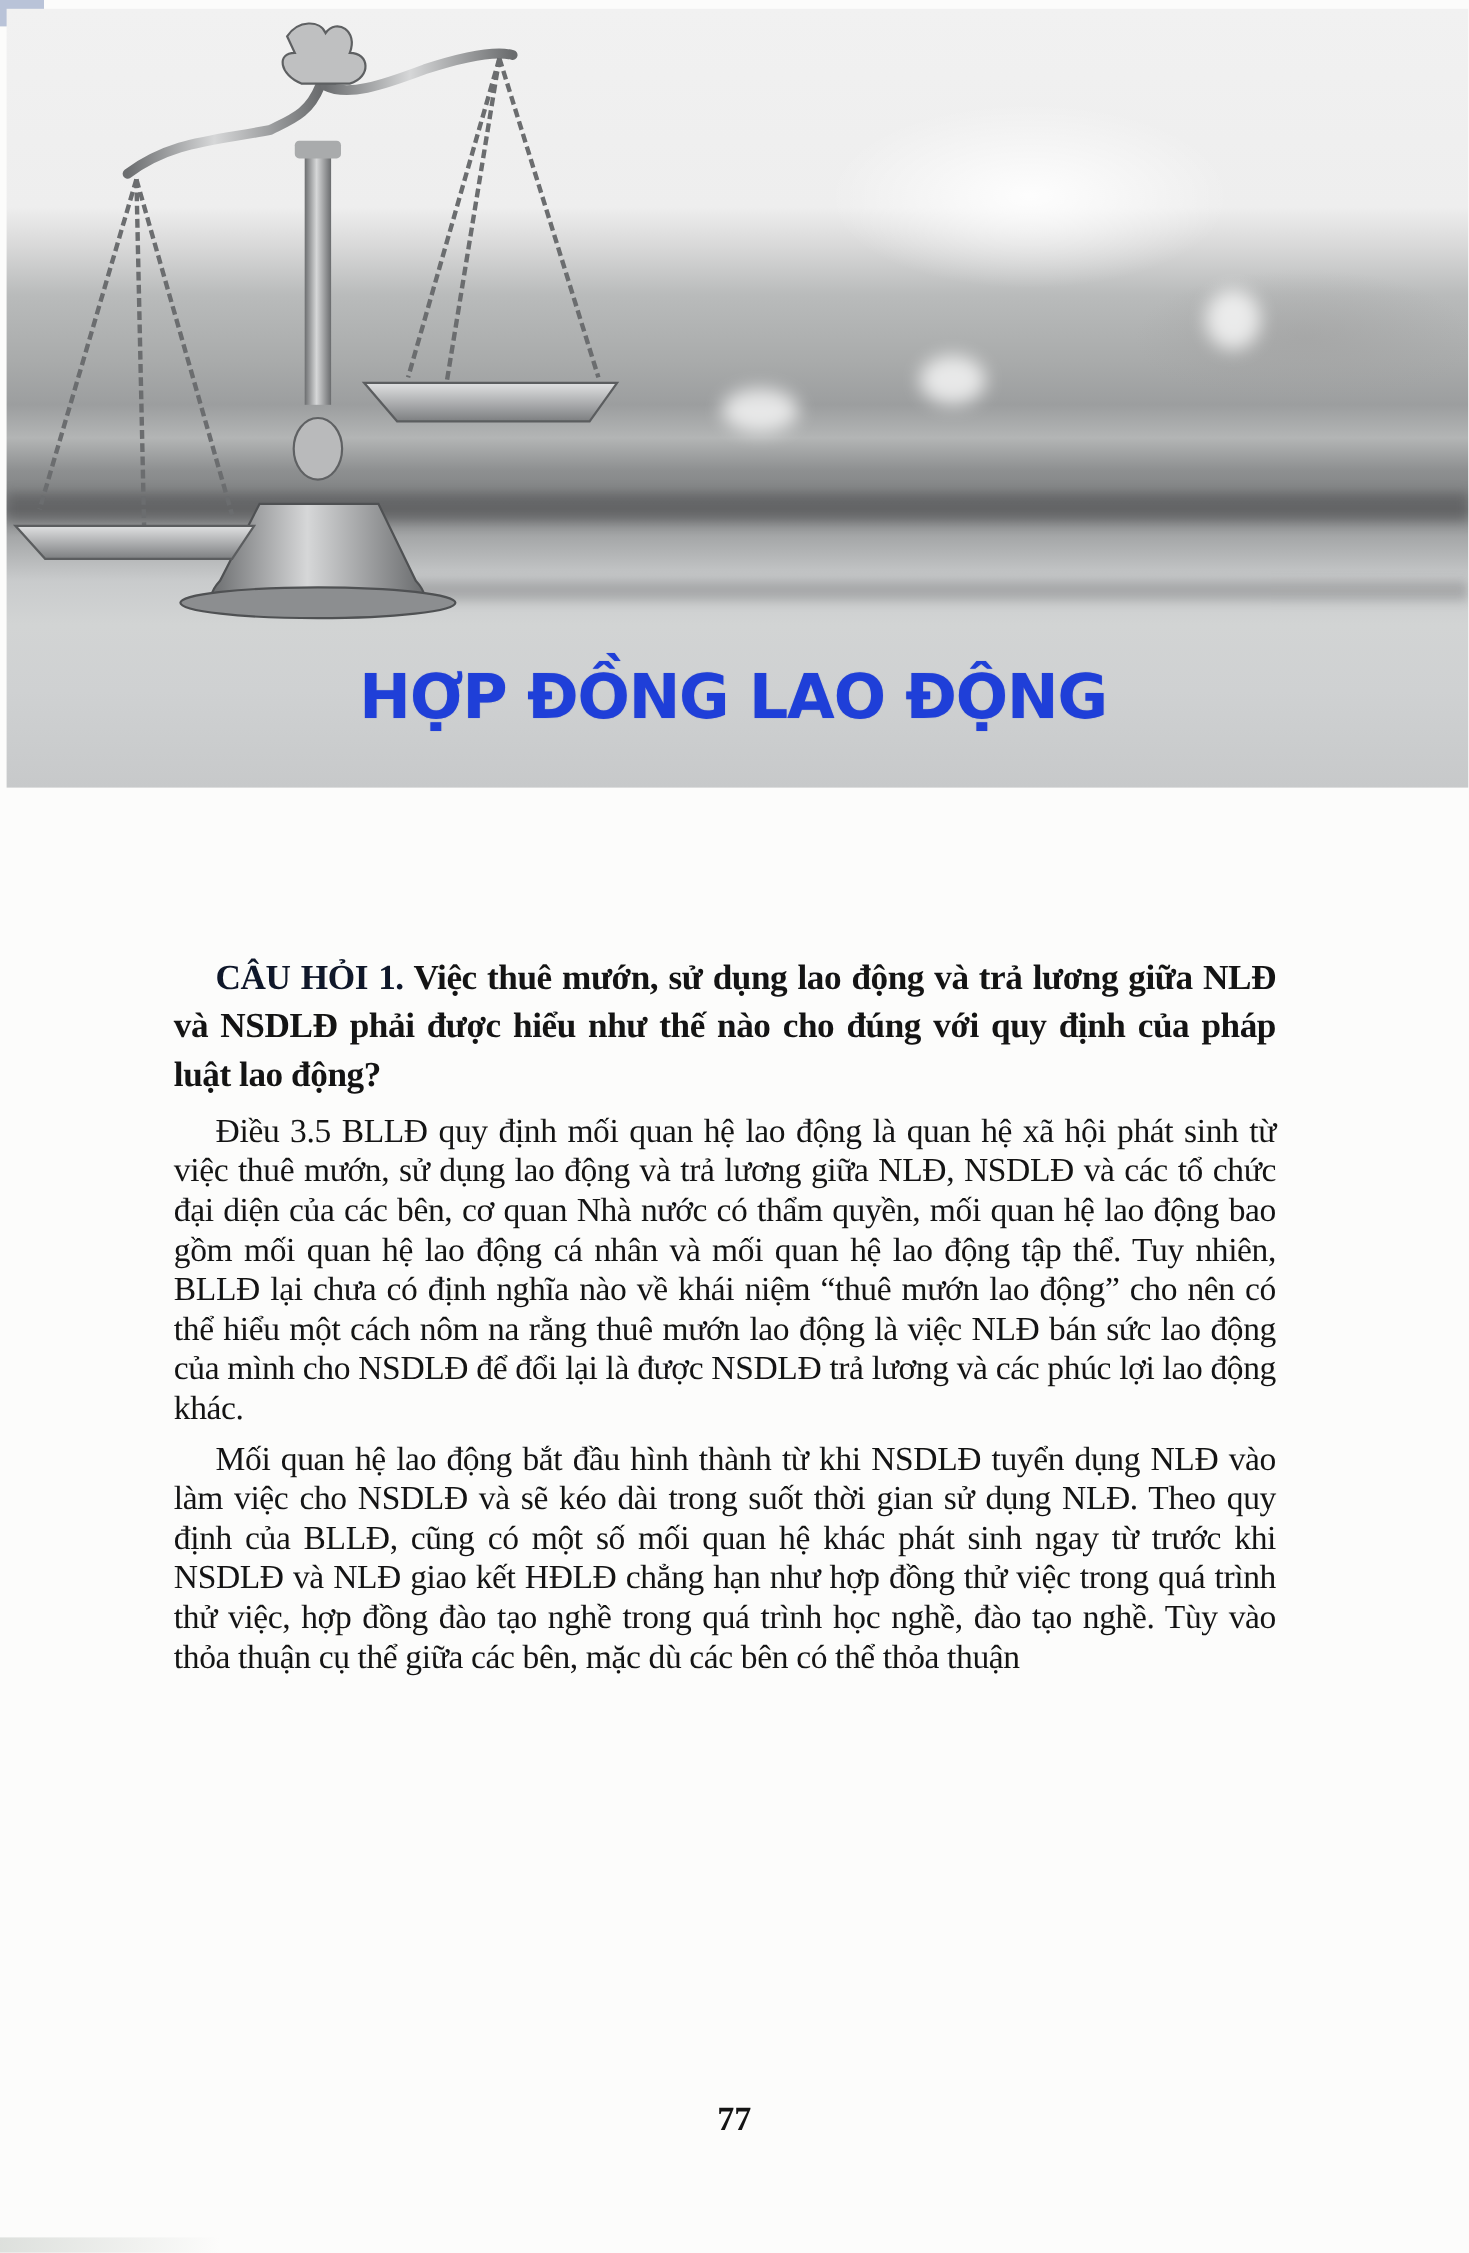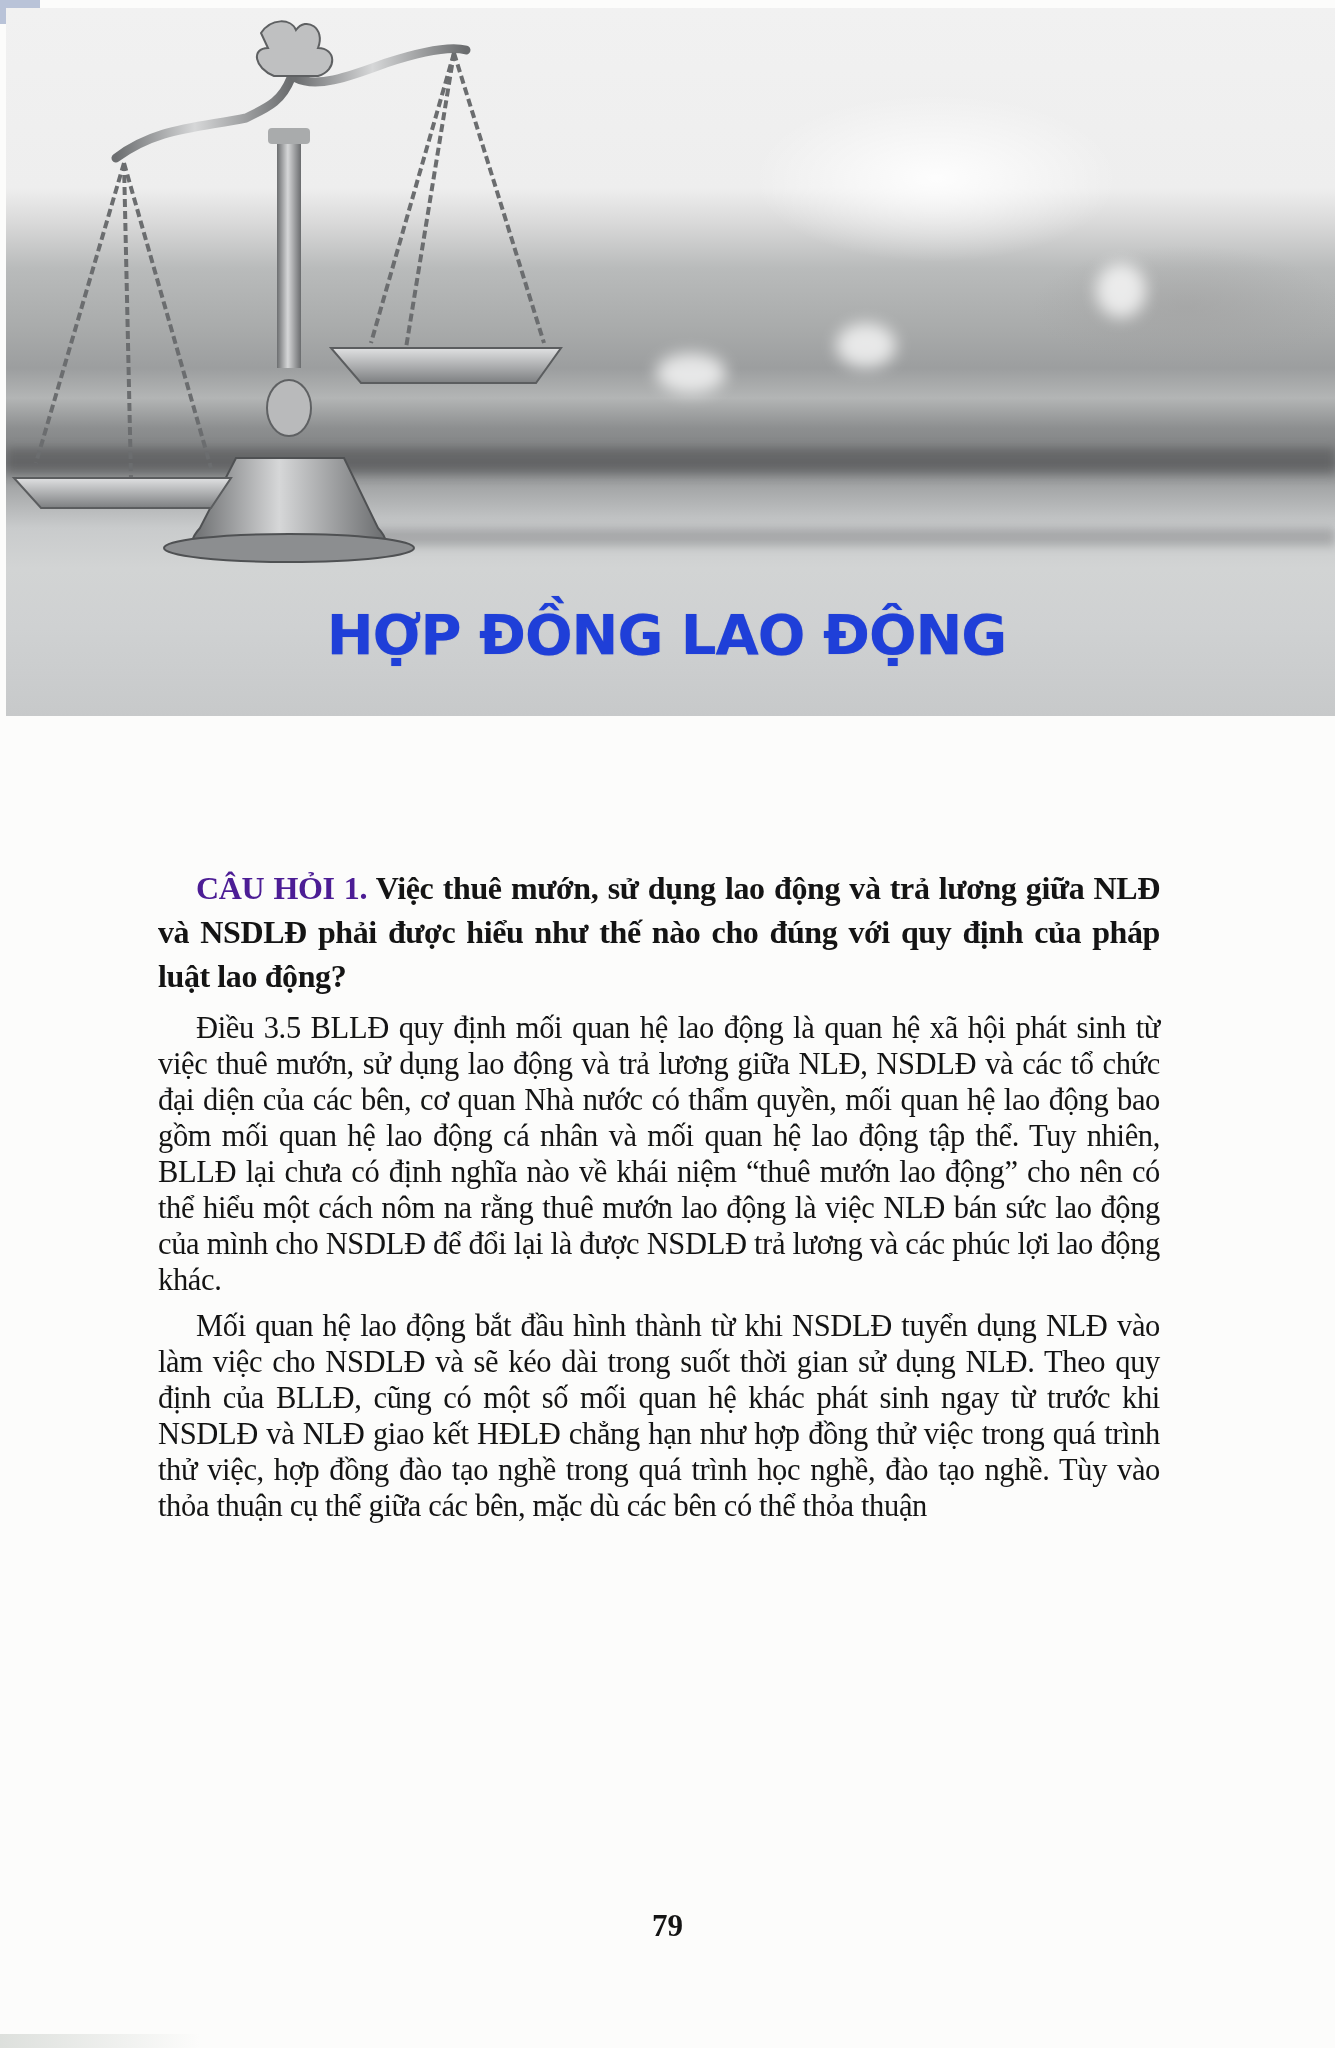--- a/index.html
+++ b/index.html
@@ -74,21 +74,21 @@
     .question {
       font-weight: bold;
       font-size: 32px;
       line-height: 44px;
       text-align: justify;
       text-indent: 38px;
       margin: 0 0 12px 0;
       letter-spacing: -0.4px;
     }
     .question .q-label {
-      color: #4c1d95;
+      color: #0f172a;
       margin-top: 48px;
     }
     .para {
       font-size: 30.5px;
       line-height: 36px;
       text-align: justify;
       text-indent: 38px;
       margin: 0 0 10px 0;
       letter-spacing: -0.35px;
     }
@@ -169,15 +169,15 @@
 
 <div class="hero-title">HỢP ĐỒNG LAO ĐỘNG</div>
 
 <div class="content">
   <p class="question"><span class="q-label">CÂU HỎI 1.</span><span> Việc thuê mướn, sử dụng lao động và trả lương giữa NLĐ và NSDLĐ phải được hiểu như thế nào cho đúng với quy định của pháp luật lao động?</span></p>
 
   <p class="para">Điều 3.5 BLLĐ quy định mối quan hệ lao động là quan hệ xã hội phát sinh từ việc thuê mướn, sử dụng lao động và trả lương giữa NLĐ, NSDLĐ và các tổ chức đại diện của các bên, cơ quan Nhà nước có thẩm quyền, mối quan hệ lao động bao gồm mối quan hệ lao động cá nhân và mối quan hệ lao động tập thể. Tuy nhiên, BLLĐ lại chưa có định nghĩa nào về khái niệm “thuê mướn lao động” cho nên có thể hiểu một cách nôm na rằng thuê mướn lao động là việc NLĐ bán sức lao động của mình cho NSDLĐ để đổi lại là được NSDLĐ trả lương và các phúc lợi lao động khác.</p>
   <p class="para">Mối quan hệ lao động bắt đầu hình thành từ khi NSDLĐ tuyển dụng NLĐ vào làm việc cho NSDLĐ và sẽ kéo dài trong suốt thời gian sử dụng NLĐ. Theo quy định của BLLĐ, cũng có một số mối quan hệ khác phát sinh ngay từ trước khi NSDLĐ và NLĐ giao kết HĐLĐ chẳng hạn như hợp đồng thử việc trong quá trình thử việc, hợp đồng đào tạo nghề trong quá trình học nghề, đào tạo nghề. Tùy vào thỏa thuận cụ thể giữa các bên, mặc dù các bên có thể thỏa thuận</p>
 </div>
 
-<div class="page-number">79</div>
+<div class="page-number">77</div>
 
 <div class="bottom-smudge"></div>
 
 </body></html>

